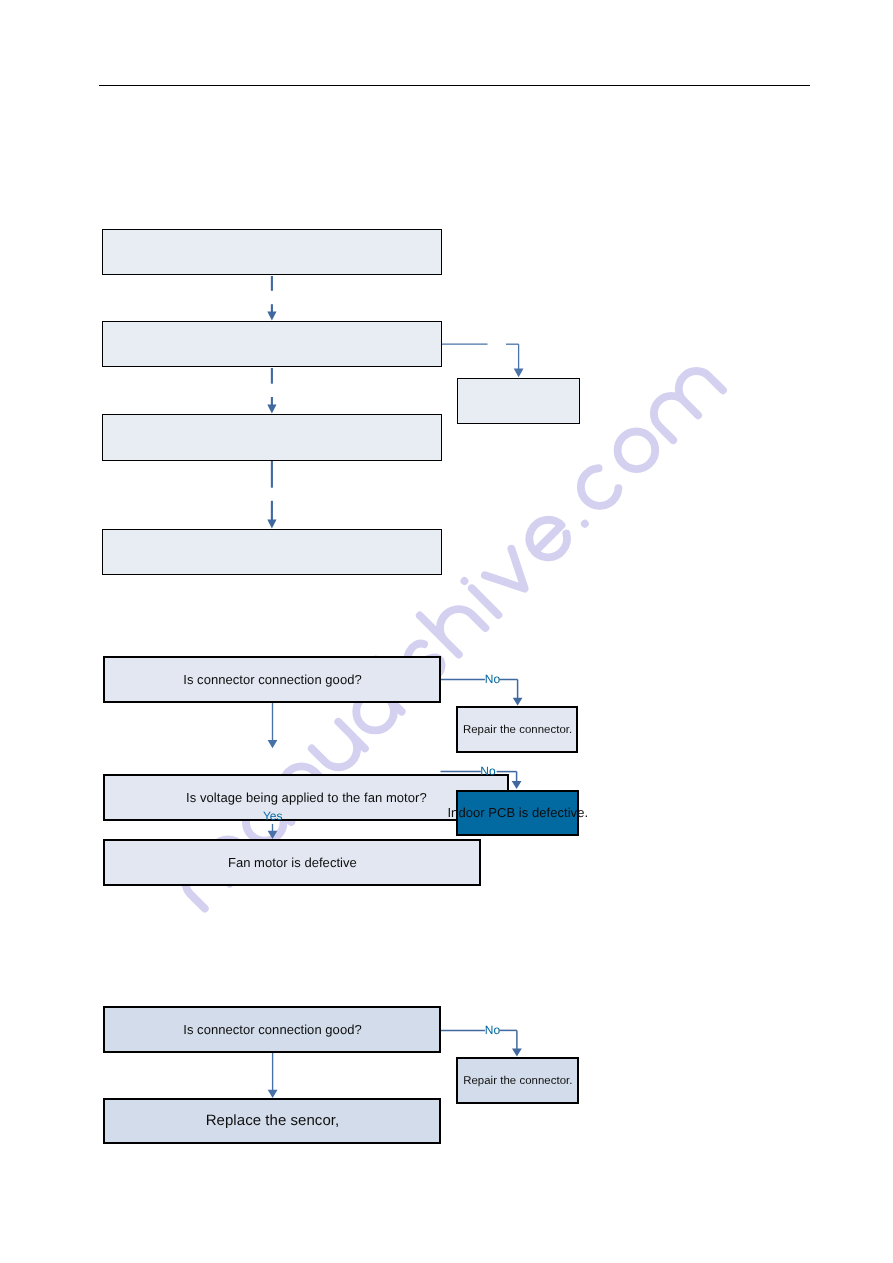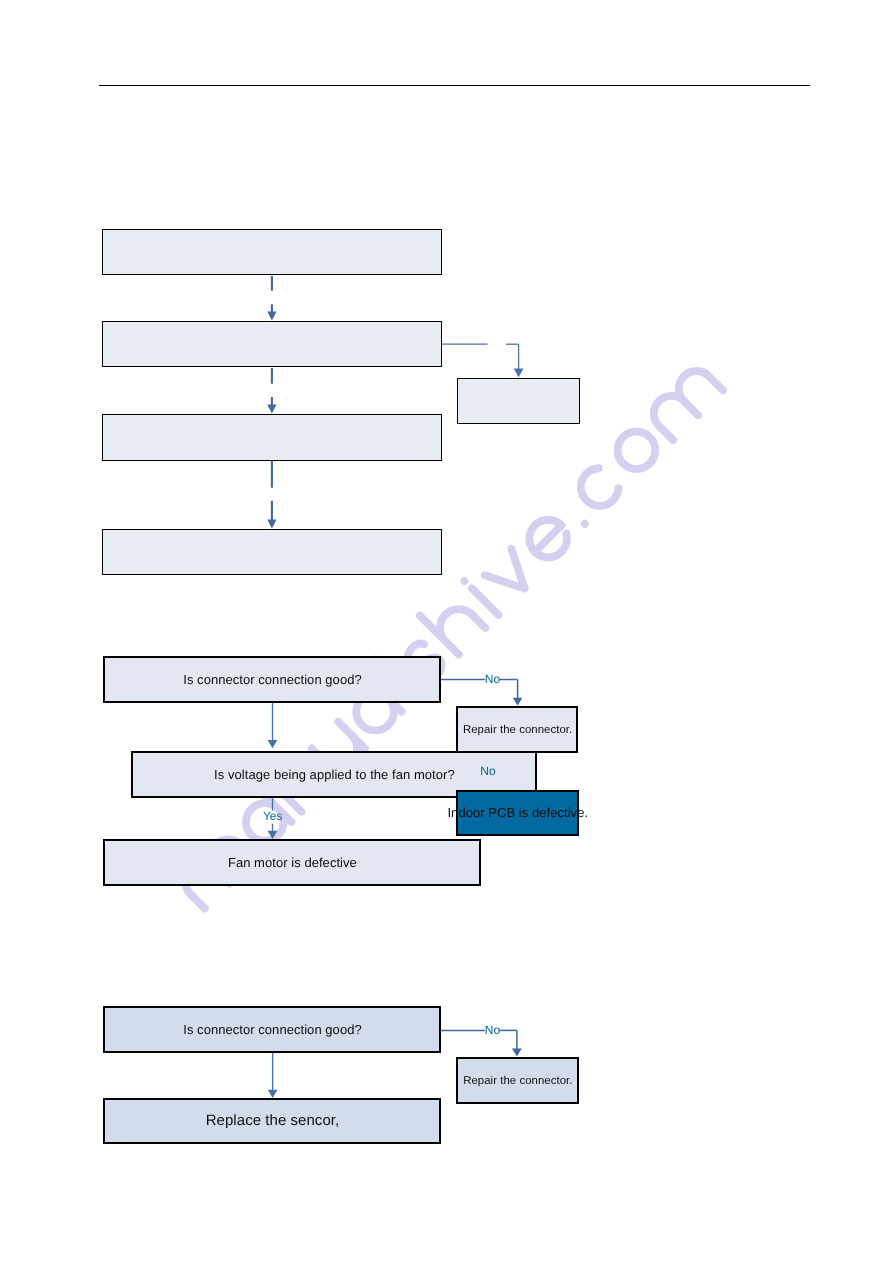--- a/index.html
+++ b/index.html
@@ -122,21 +122,21 @@
       </div>
     <div class="box" style="left: 457px; top: 377.6px; width: 123px; height: 46.4px; background: rgb(232, 236, 243); border-width: 1.6px;">
       <span class="lbl"></span>
       </div>
   </div>
 
   <div class="fc">
     <div class="box" style="left: 102.8px; top: 655.6px; width: 338.2px; height: 47.2px; background: rgb(226, 231, 241); border-width: 2.4px;">
       <span class="lbl">Is connector connection good?</span>
       </div>
-    <div class="box" style="left: 102.8px; top: 751px; width: 406px; height: 47.2px; background: rgb(226, 231, 241); border-width: 2.4px; margin-left: 28px;">
+    <div class="box" style="left: 102.8px; top: 774px; width: 406px; height: 47.2px; background: rgb(226, 231, 241); border-width: 2.4px;">
       <span class="lbl">Is voltage being applied to the fan motor?</span>
       </div>
     <div class="box" style="left: 102.8px; top: 839px; width: 378px; height: 47.2px; background: rgb(226, 231, 241); border-width: 2.4px;">
       <span class="lbl">Fan motor is defective</span>
       </div>
     <div class="box" style="left: 455.8px; top: 706.2px; width: 122.4px; height: 47.2px; background: rgb(226, 231, 241); border-width: 2.4px;">
       <span class="lbl" style="font-size: 11.4px;">Repair the connector.</span>
       </div>
     <div class="box" style="left: 455.8px; top: 790px; width: 122.8px; height: 45.6px; background: #0369a1; border-width: 2.4px;">
       <span class="lbl">Indoor PCB is defective.</span>

